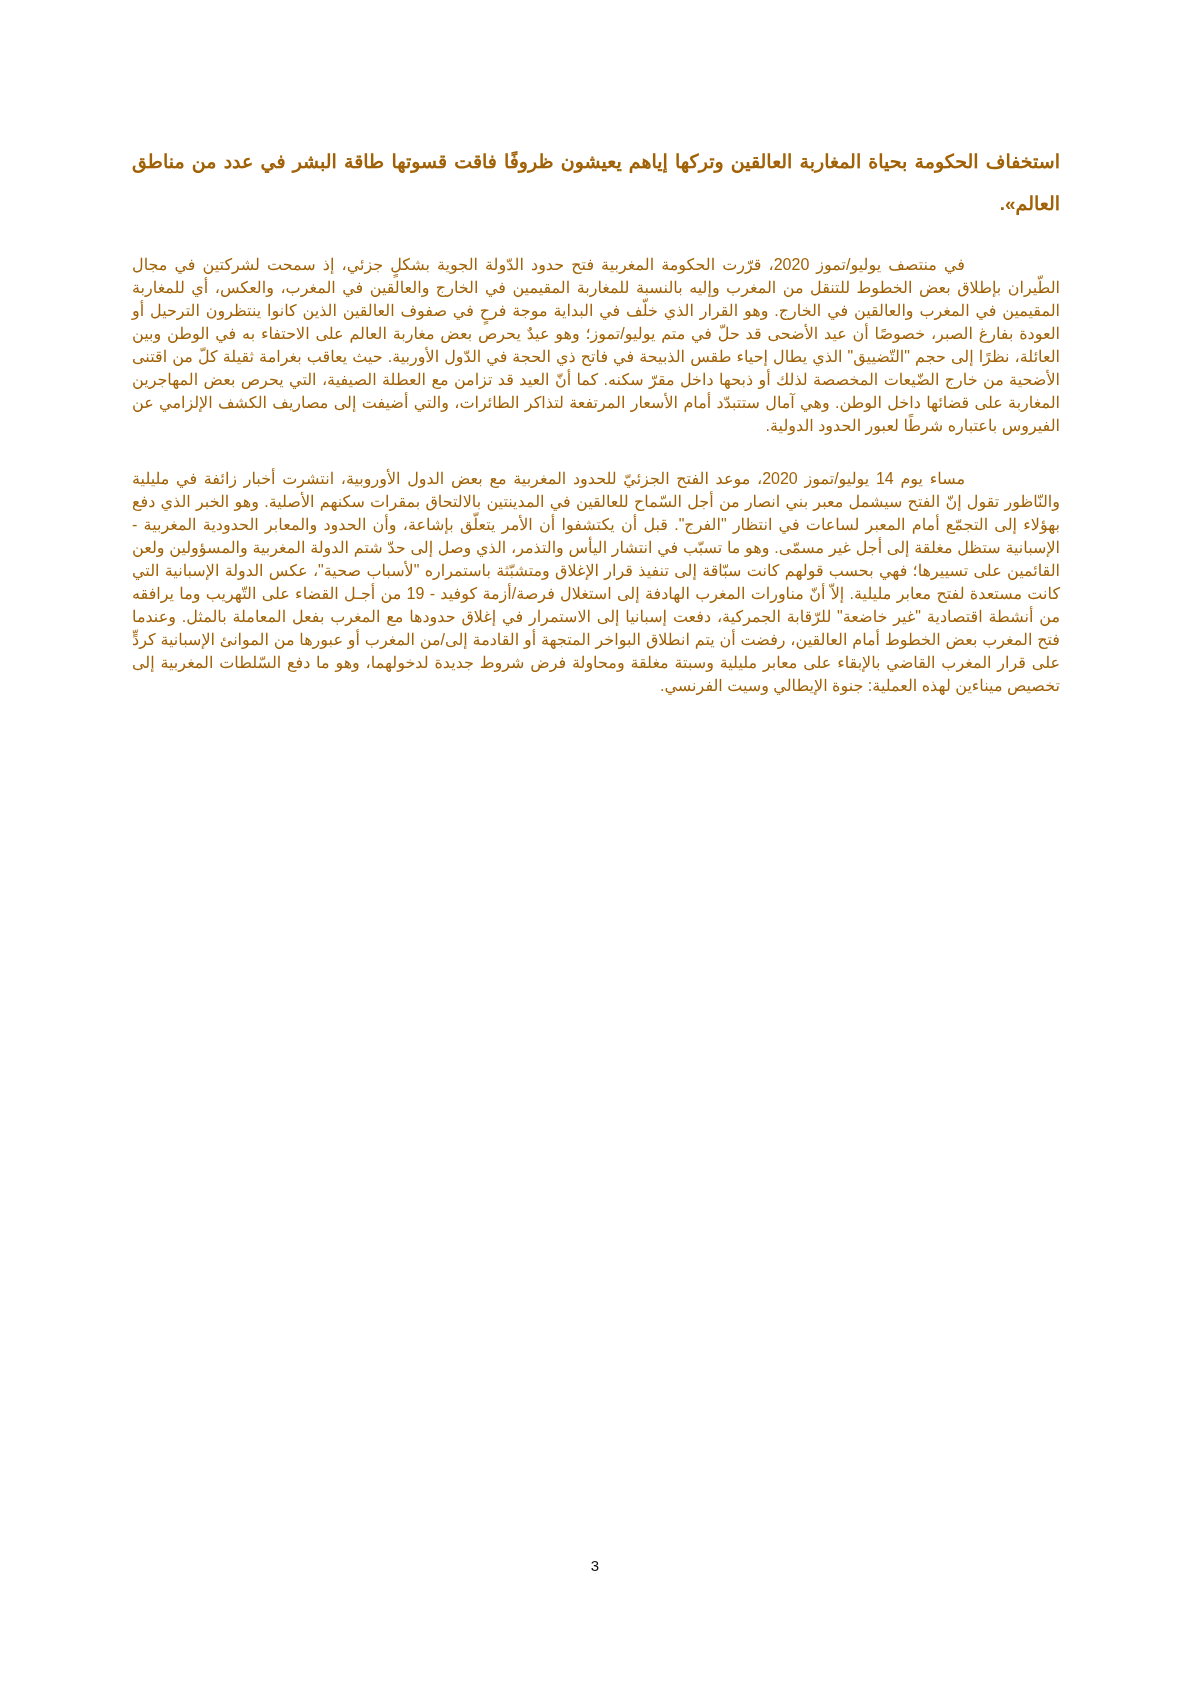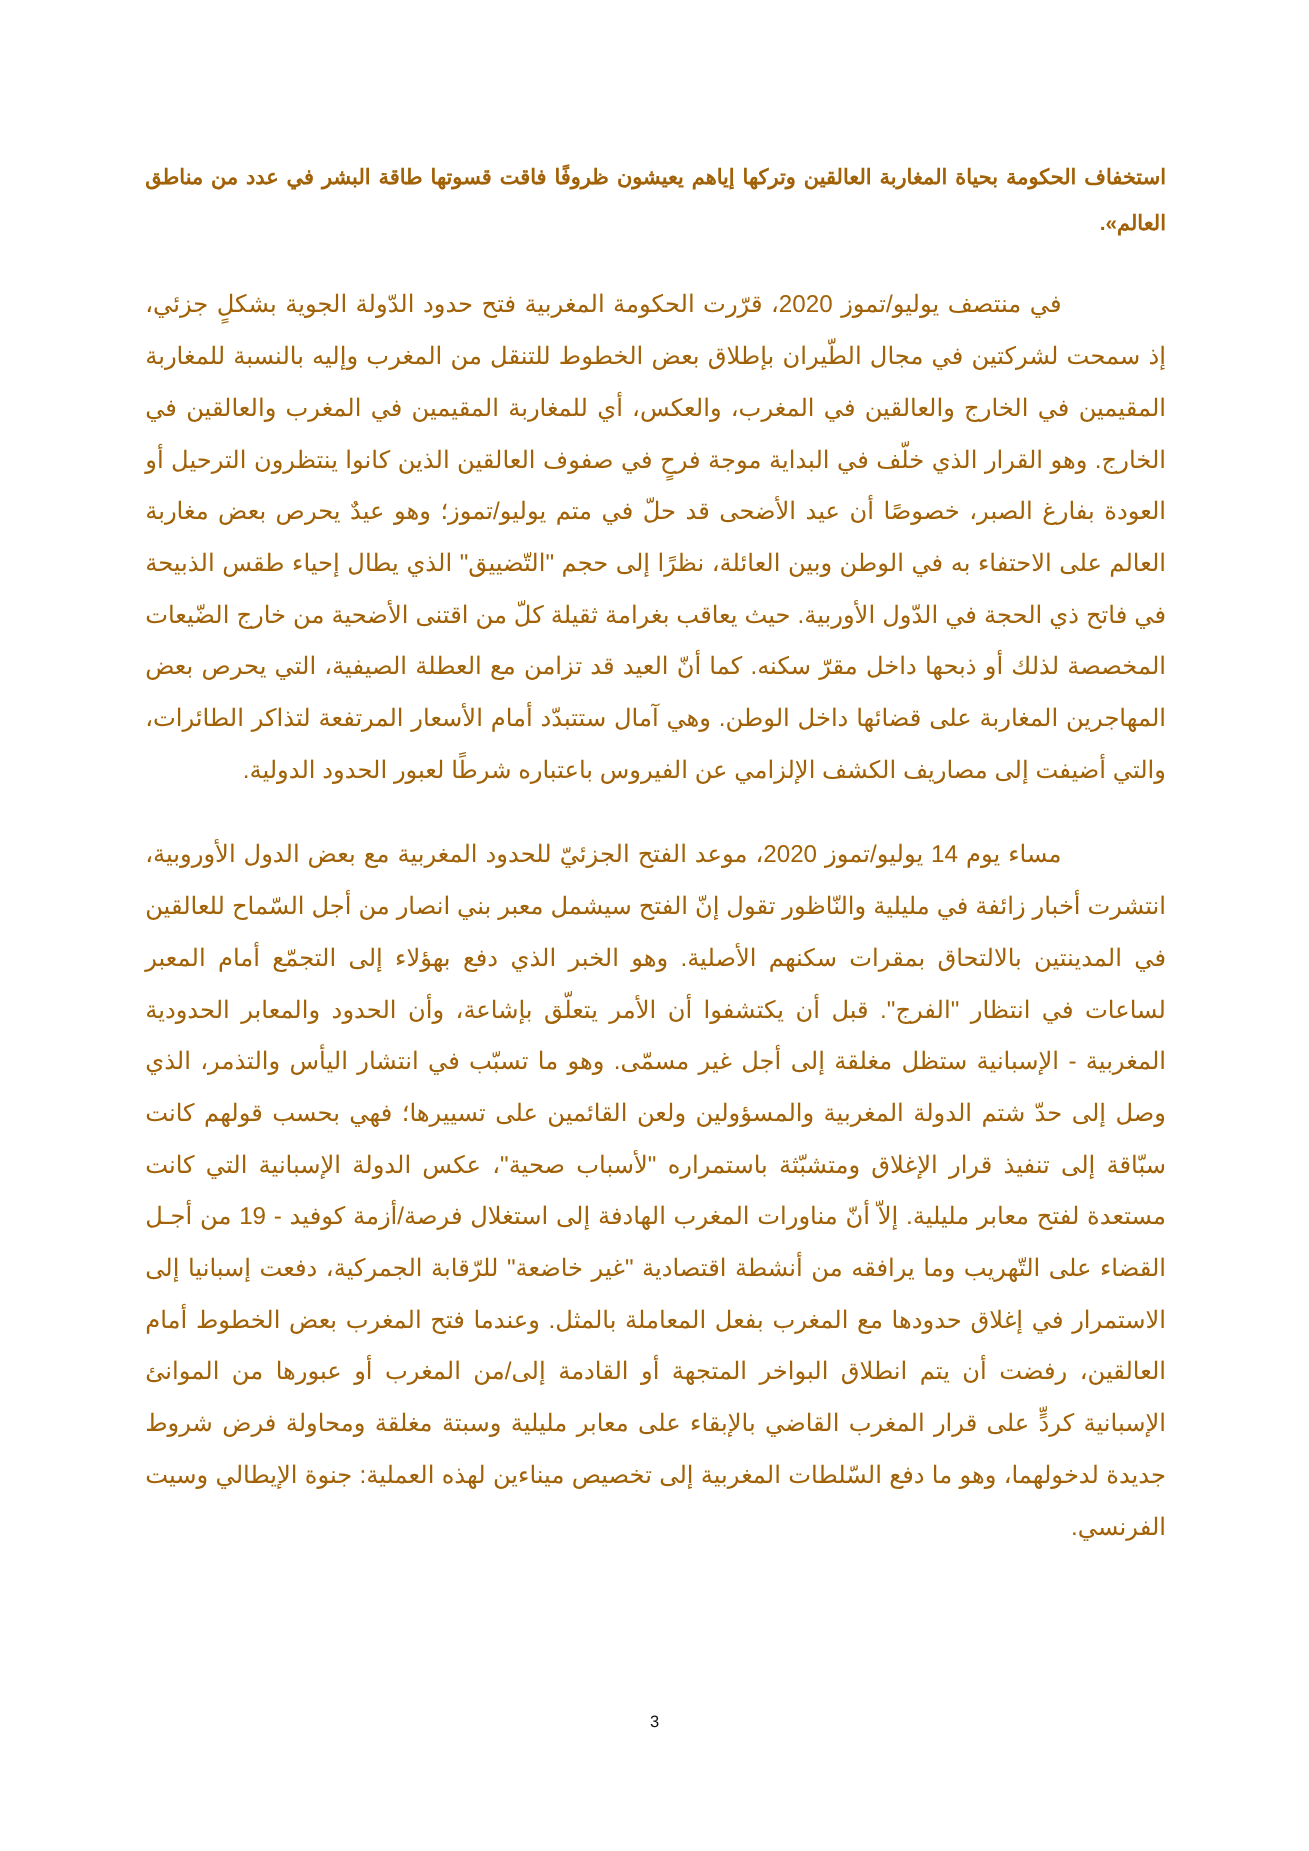--- a/index.html
+++ b/index.html
@@ -15,22 +15,22 @@
     font-family: Liberation Sans, sans-serif;
   }
   .lead {
     font-weight: bold;
     font-size: 19px;
     line-height: 42px;
     margin: 0 0 28px 0;
     text-align-last: right;
   }
   .para {
-    font-size: 22px;
-    line-height: 47px;
+    font-size: 16px;
+    line-height: 23px;
     margin: 0 0 30px 0;
     text-indent: 95px;
     text-align-last: right;
   }
   .page-number {
     position: absolute;
     left: 0; right: 0;
     top: 1557px;
     text-align: center;
     font-family: "Liberation Sans", sans-serif;

